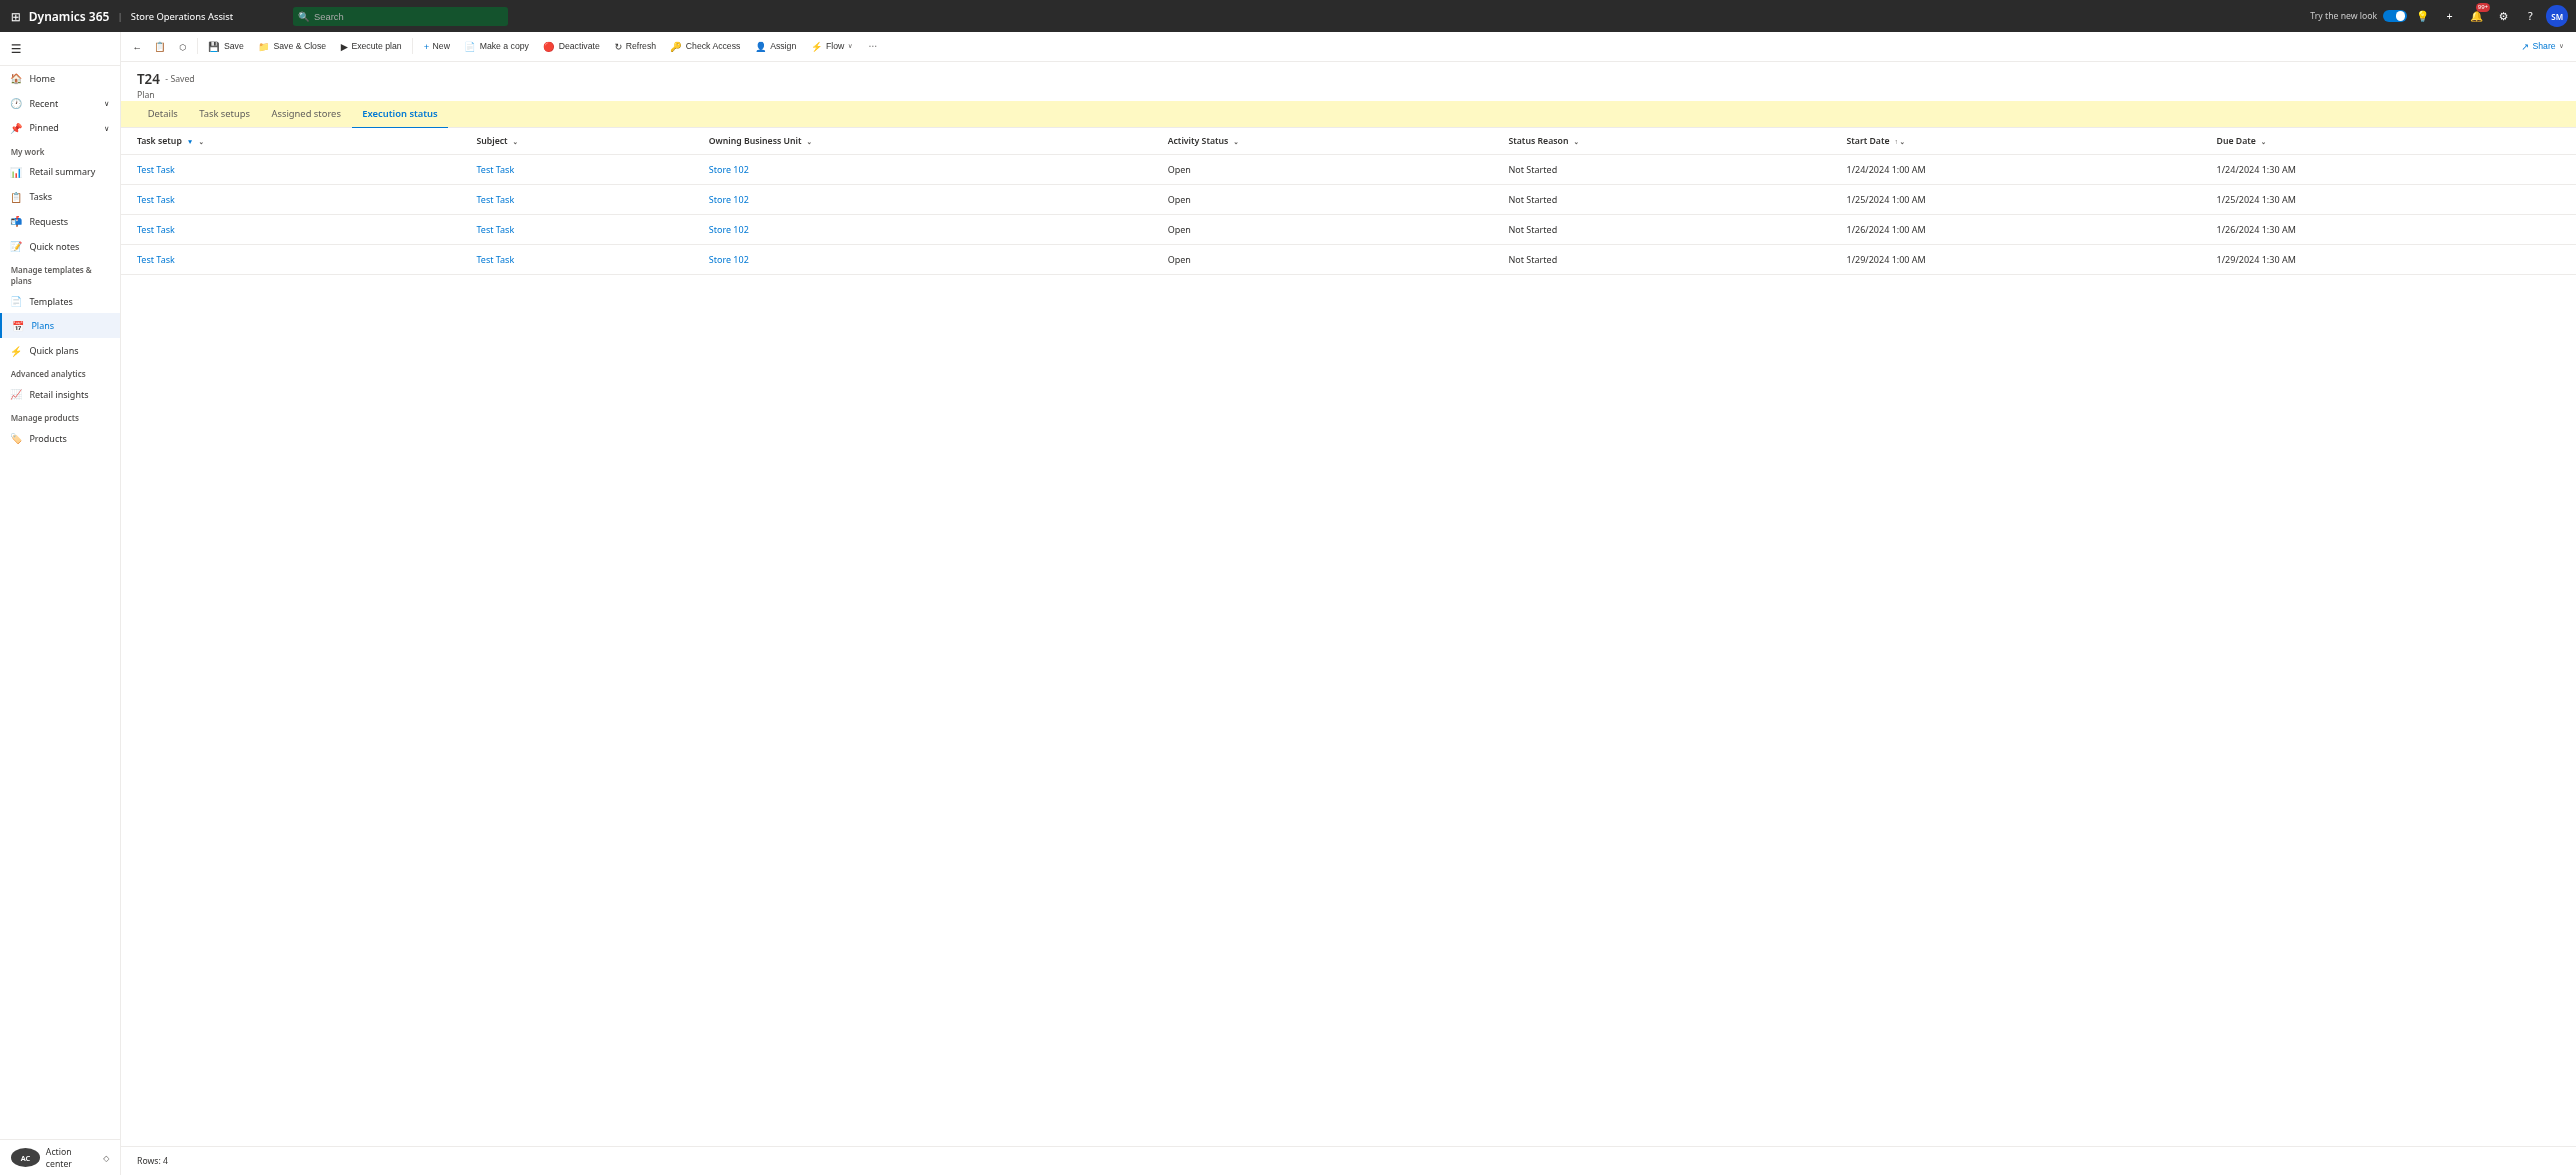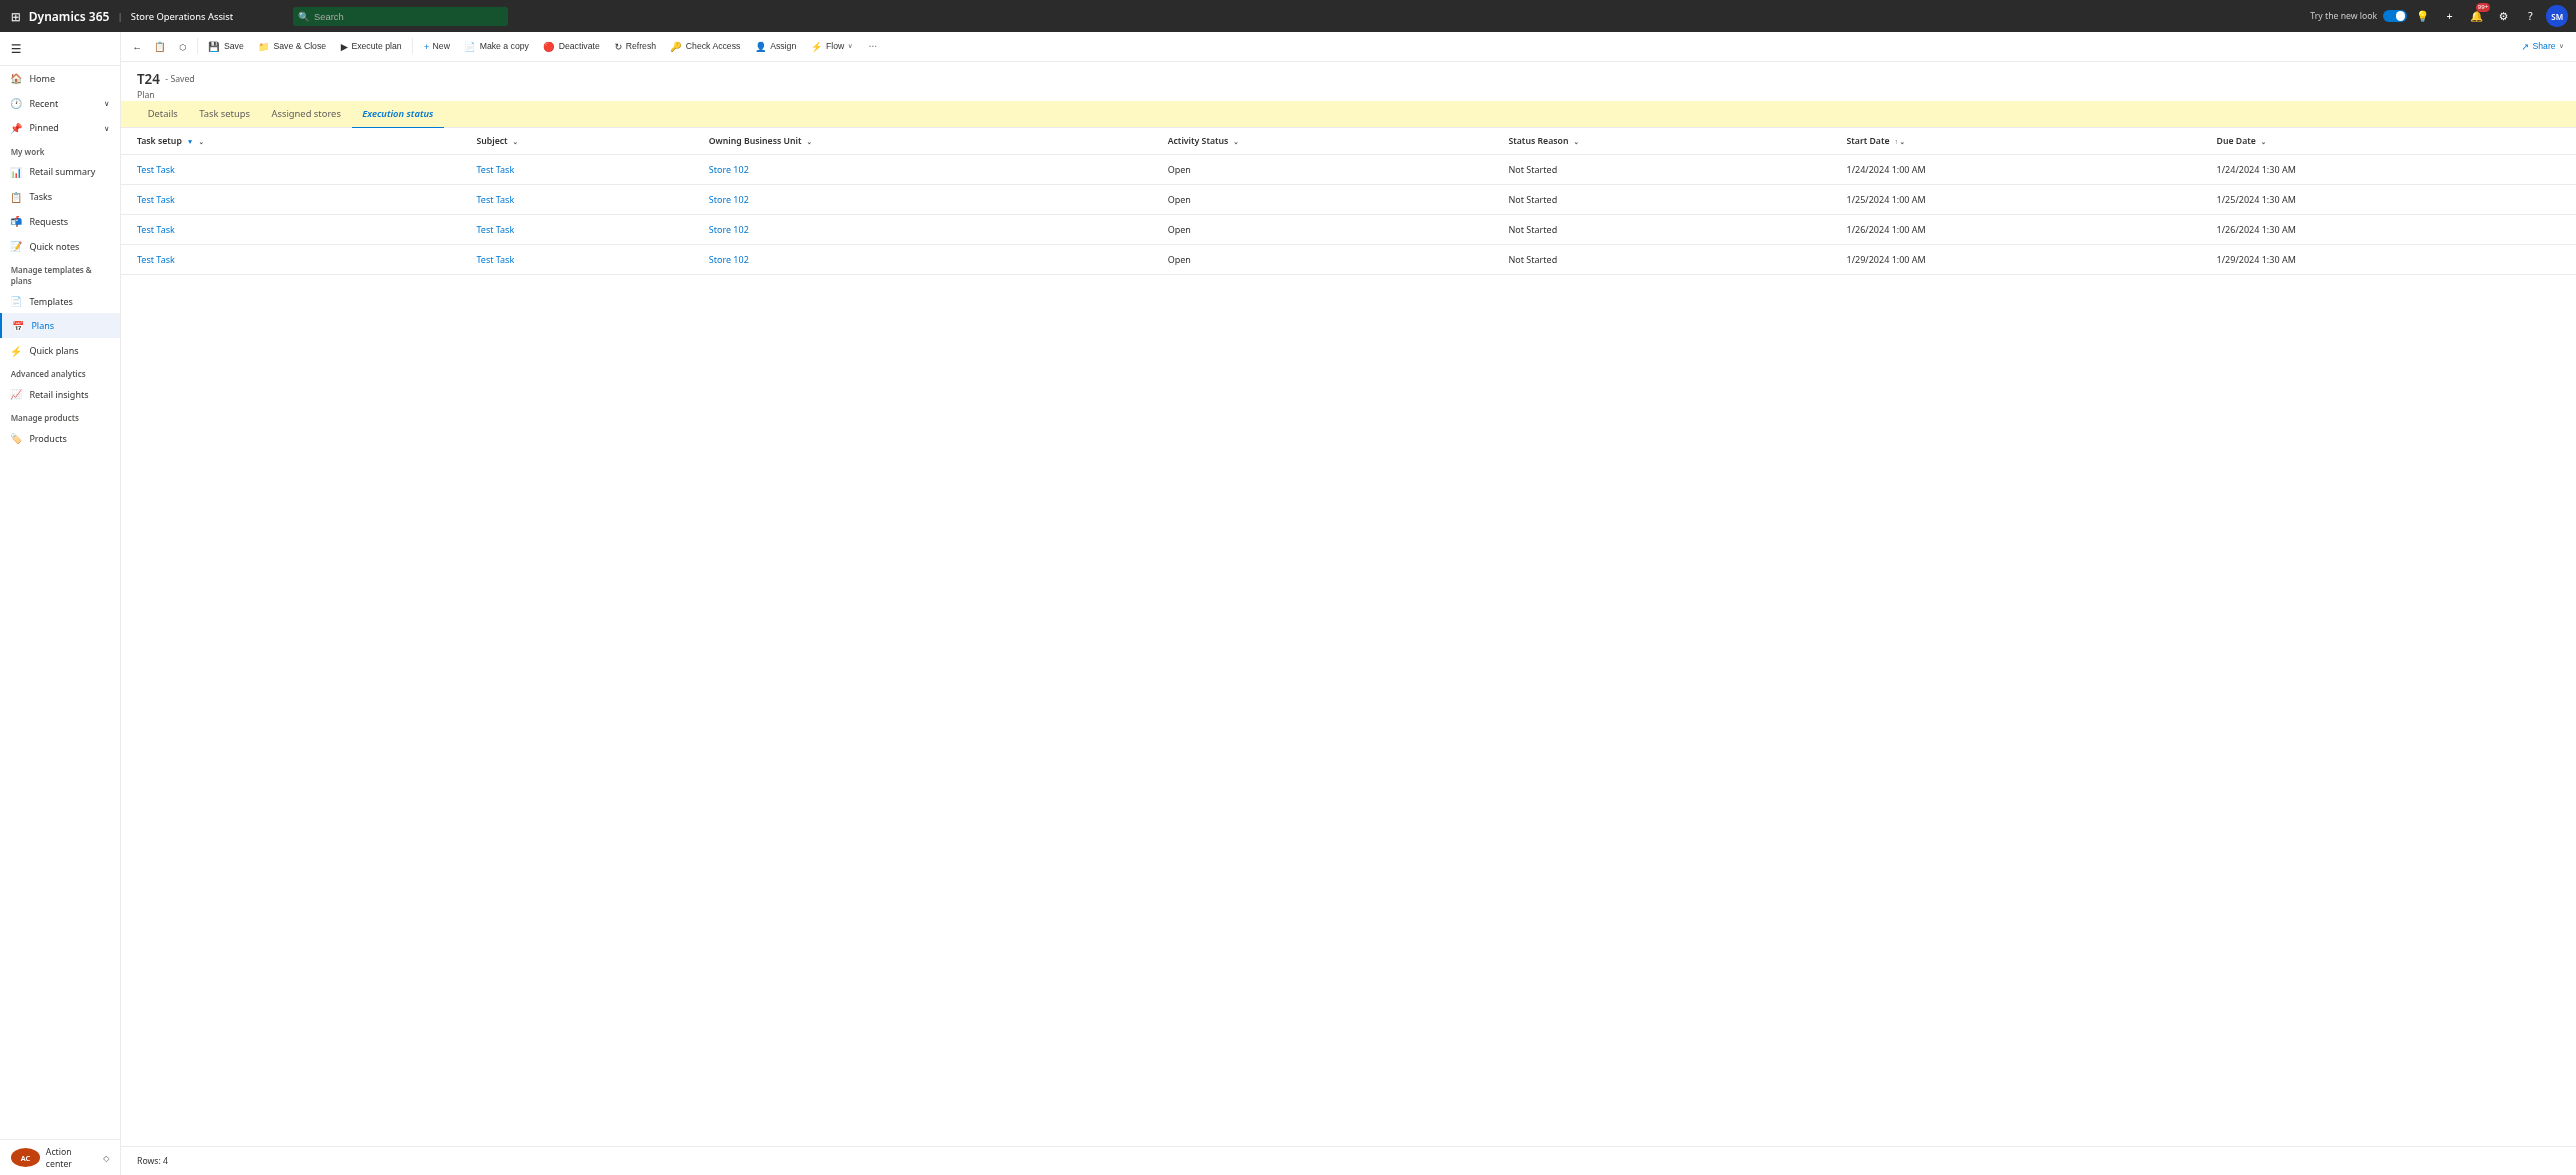--- a/index.html
+++ b/index.html
@@ -223,21 +223,21 @@
       padding: 5.4px 10.7px;
       display: flex;
       align-items: center;
       gap: 5.4px;
       cursor: pointer;
     }
 
     .ac-circle {
       width: 31px;
       height: 19px;
-      background: #c2410c;
+      background: #404040;
       border-radius: 50%;
       display: flex;
       align-items: center;
       justify-content: center;
       color: white;
       font-size: 7.4px;
       font-weight: 600;
     }
 
     
@@ -345,21 +345,20 @@
       font-size: 9.4px;
       color: #605e5c;
       border-bottom: 1.3px solid transparent;
       margin-bottom: -0.7px;
     }
 
     .tab.active {
       color: #0078d4;
       border-bottom: 1.3px solid #0078d4;
       font-weight: 600;
-      font-style: italic;
     }
 
     
     .table-wrapper {
       flex: 1;
       overflow: auto;
       padding: 0;
     }
 
     table {

